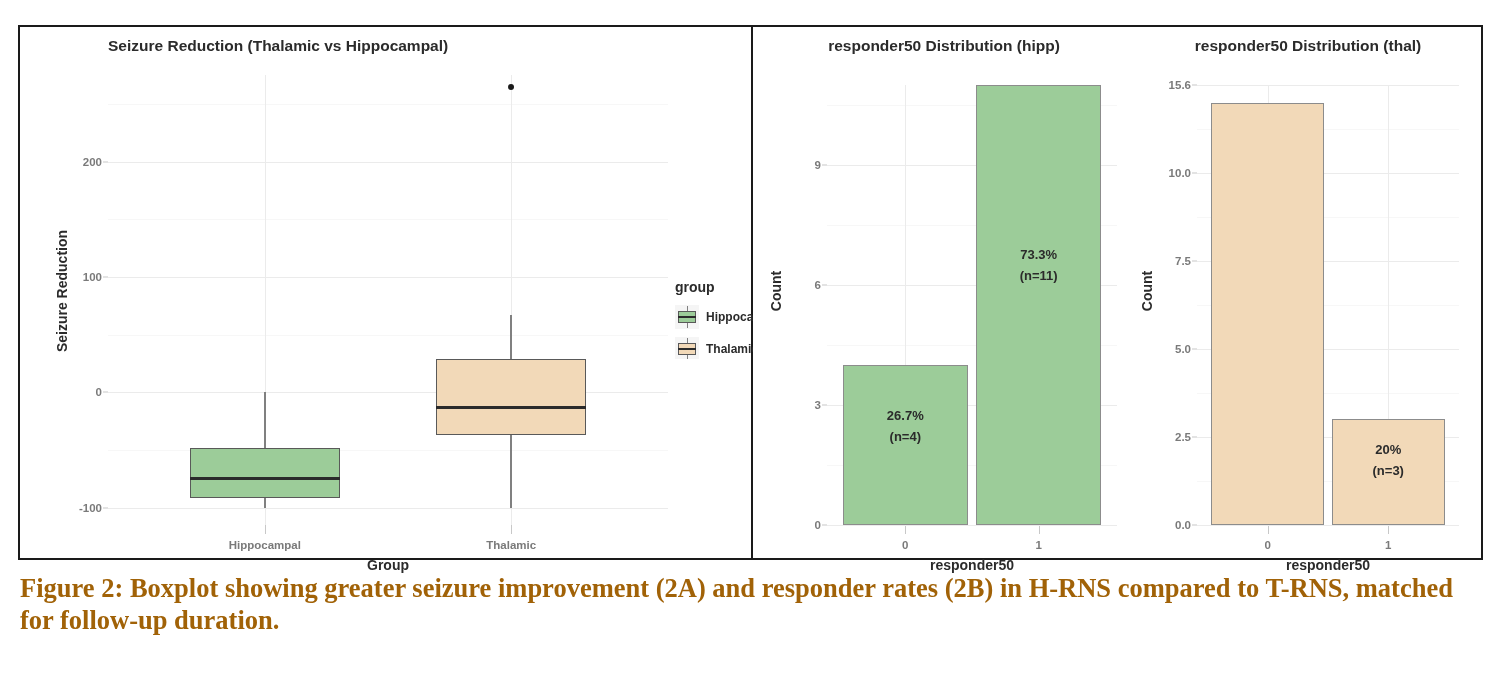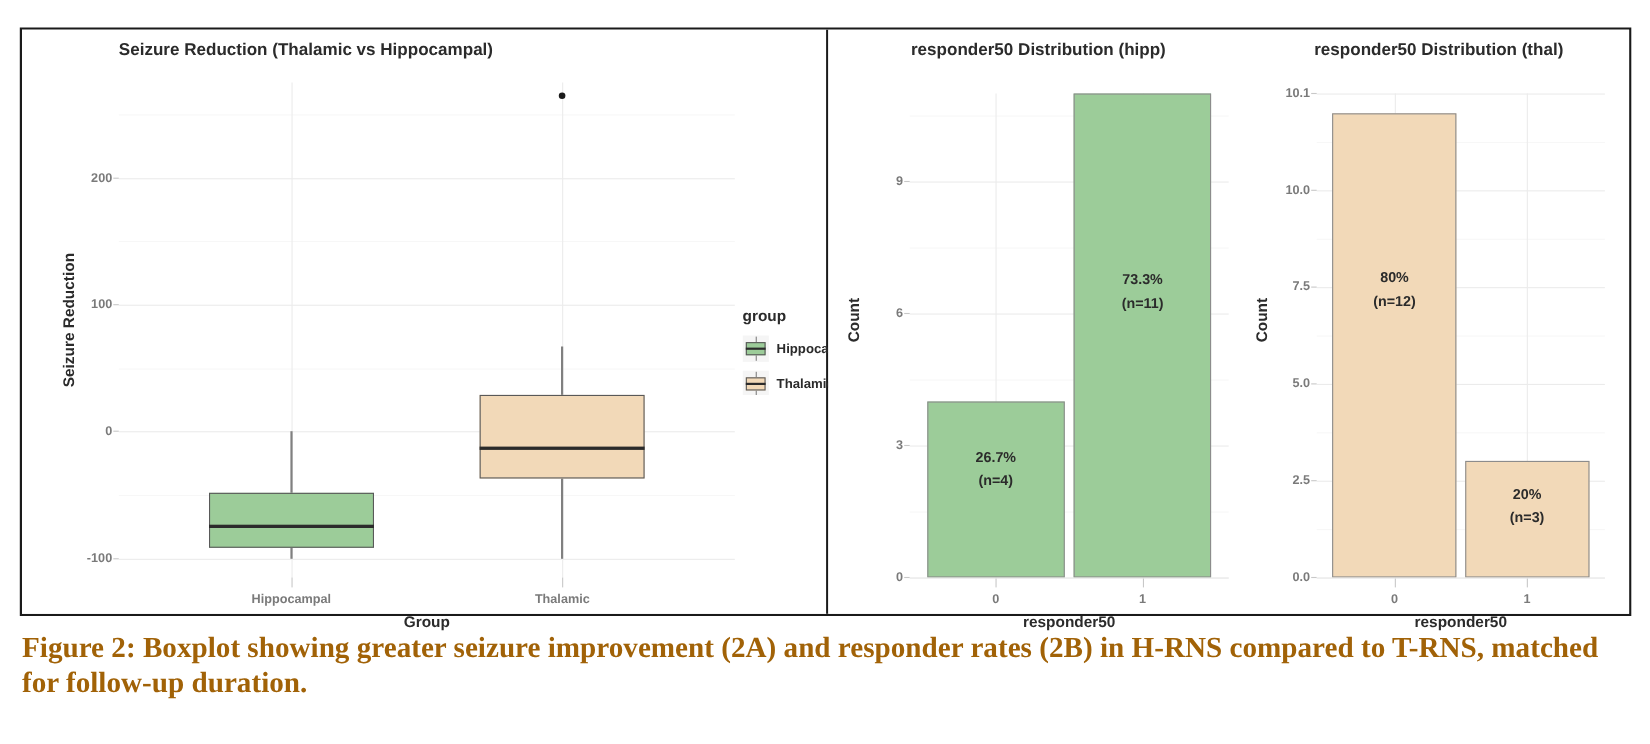--- a/index.html
+++ b/index.html
@@ -241,29 +241,28 @@
             <div class="ytick-mark" style="top:264px;"></div>
             <div class="ytick" style="top:264px;">5.0</div>
             <div class="grid-line major" style="left:0;width:100%;height:1px;top:176px;"></div>
             <div class="ytick-mark" style="top:176px;"></div>
             <div class="ytick" style="top:176px;margin-left:36px;">7.5</div>
             <div class="grid-line major" style="left:0;width:100%;height:1px;top:88px;"></div>
             <div class="ytick-mark" style="top:88px;"></div>
             <div class="ytick" style="top:88px;">10.0</div>
             <div class="grid-line major" style="left:0;width:100%;height:1px;top:0px;"></div>
             <div class="ytick-mark" style="top:0px;"></div>
-            <div class="ytick" style="top:0px;">10.1</div>
+            <div class="ytick" style="top:0px;">15.6</div>
             <div class="grid-line major" style="top:0;height:100%;width:1px;left:70.74000000000001px;"></div>
             <div class="grid-line major" style="top:0;height:100%;width:1px;left:191.26px;"></div>
             <div class="xtick-mark" style="left:70.74000000000001px;"></div>
             <div class="xtick" style="left:70.74000000000001px;">0</div>
             <div class="xtick-mark" style="left:191.26px;"></div>
             <div class="xtick" style="left:191.26px;">1</div>
             <div class="bar" style="left:14.41000000000001px;top:17.600000000000023px;width:112.66px;height:422.4px;background:#f2d9b8;"></div>
-            <div class="bar-label" style="left:14.41000000000001px;top:178.11200000000002px;width:112.66px;"><span>80%</span><br><span>(n=12)</span></div>
             <div class="bar" style="left:134.93px;top:334.4px;width:112.66px;height:105.60000000000002px;background:#f2d9b8;"></div>
             <div class="bar-label" style="left:134.93px;top:374.52799999999996px;width:112.66px;"><span>20%</span><br><span>(n=3)</span></div>
             <div class="axis-line" style="left:0;width:100%;height:1px;top:440px;background:#ebebeb;"></div>
           </div>
 
         <div class="axis-title-x" style="left:62px; top:530px; width:262px;">responder50</div>
       </div>
     </div>
   </div>
 

